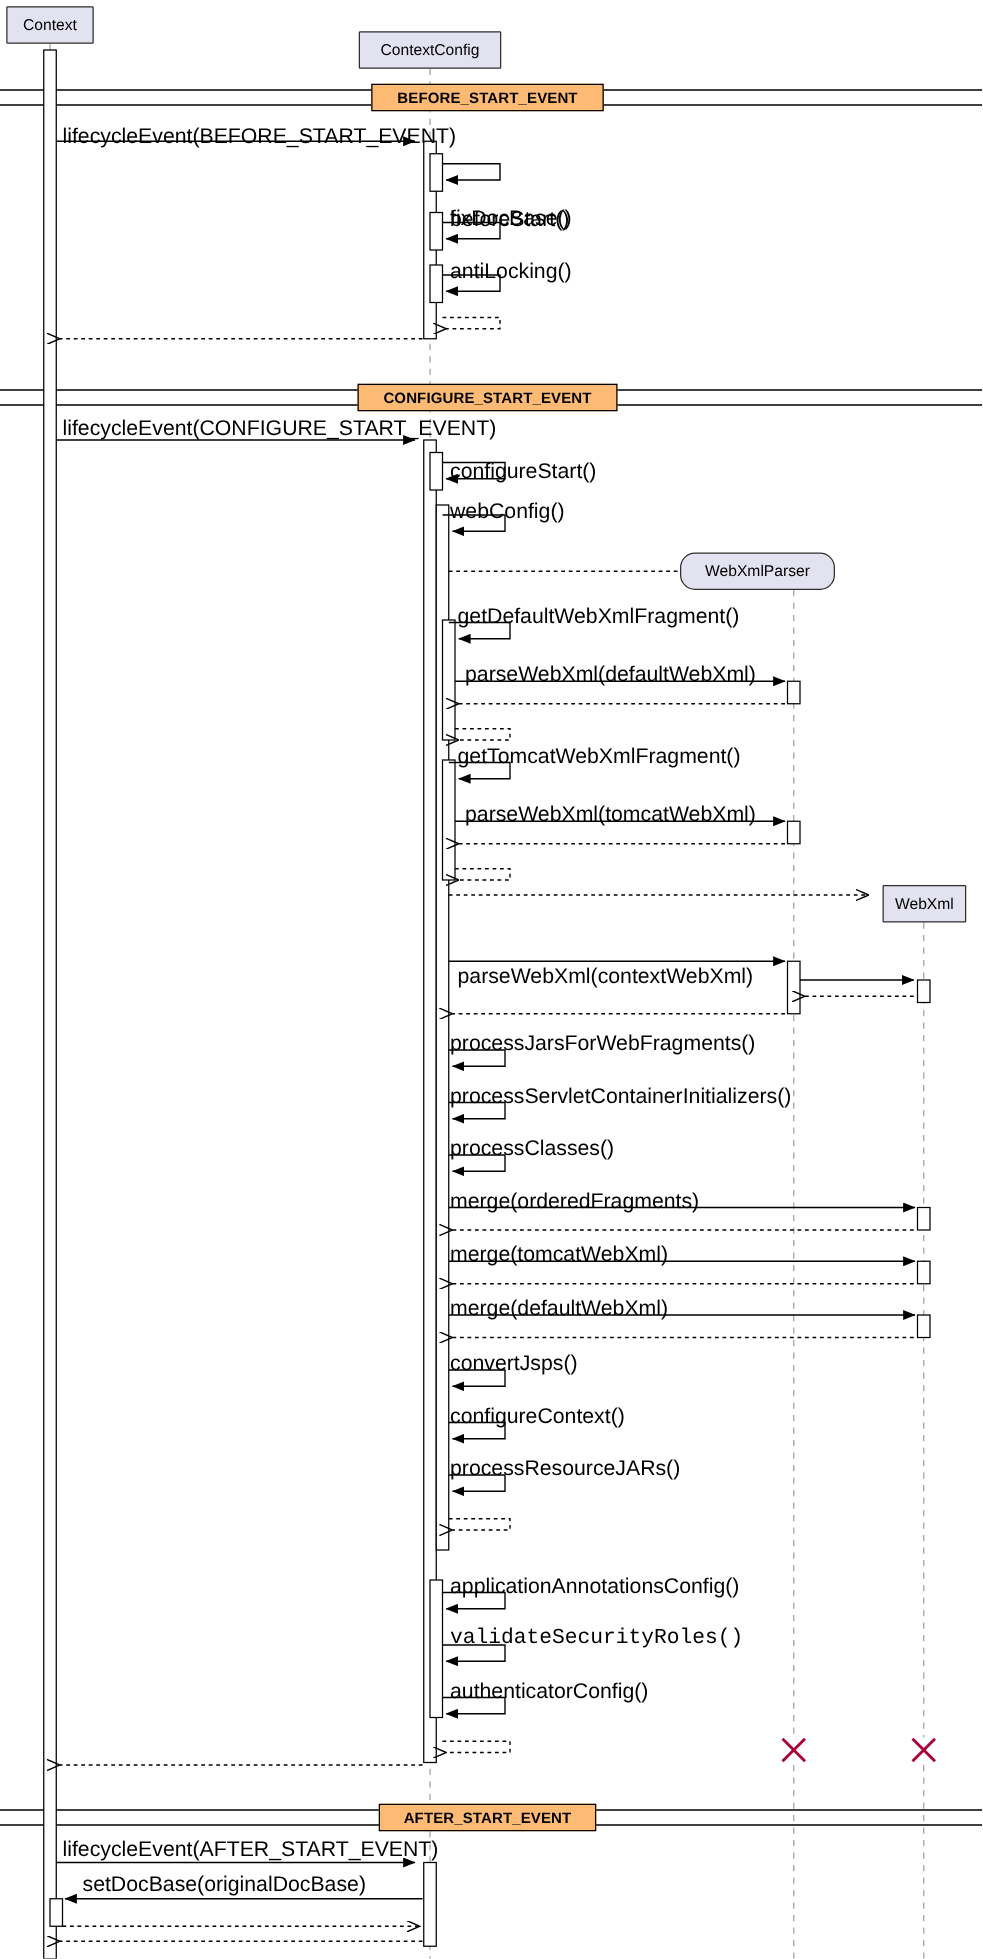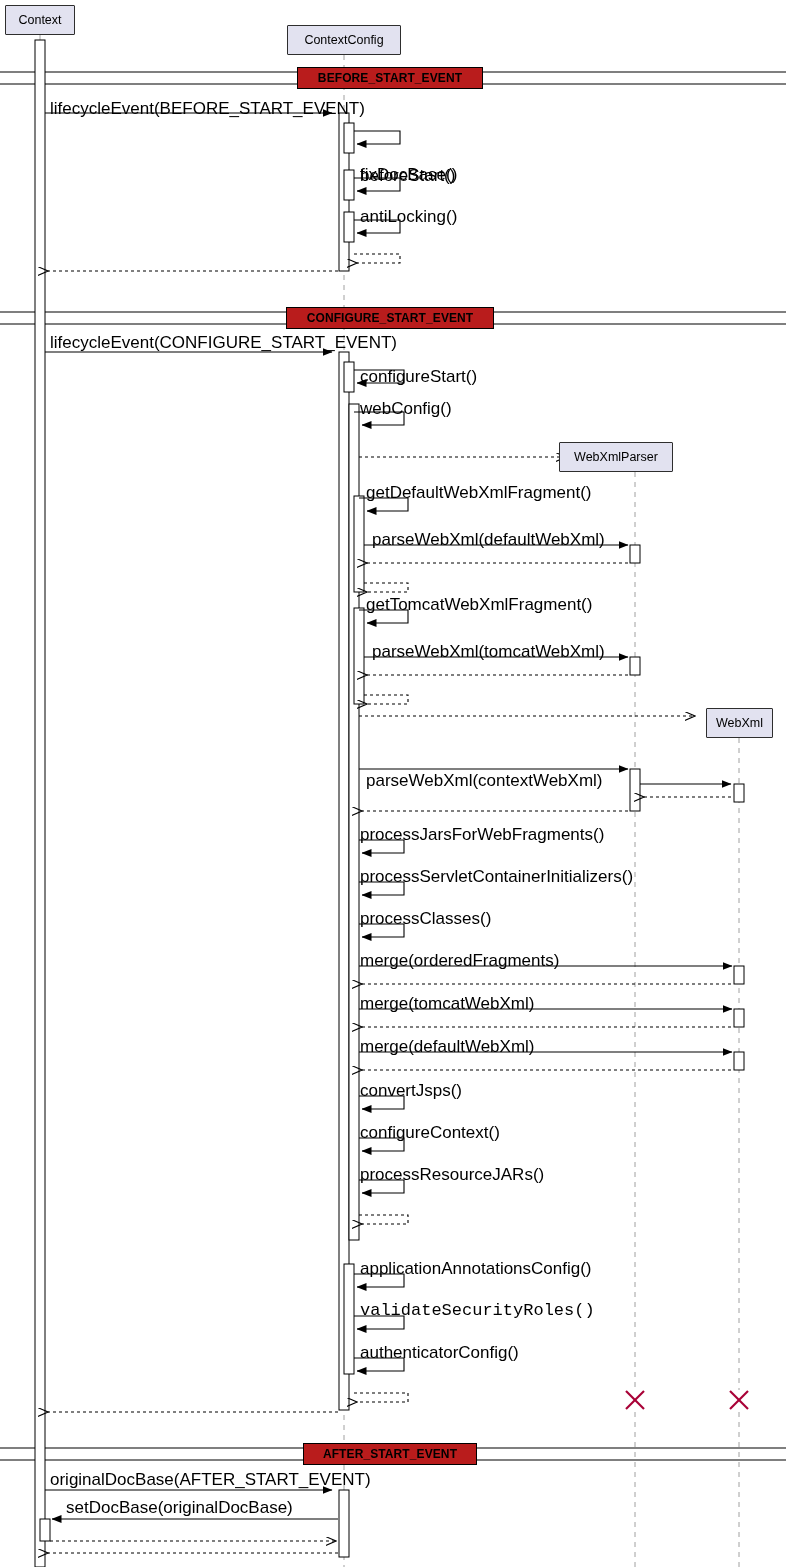--- a/index.html
+++ b/index.html
@@ -35,21 +35,21 @@
     color: #000000;
     line-height: 1;
     display: flex;
     align-items: center;
     justify-content: center;
     white-space: nowrap;
   }
   .divider-label {
     position: absolute;
     box-sizing: border-box;
-    background: #b91c1c;
+    background: #fdba74;
     border: 1px solid #000000;
     font-size: 12px;
     font-weight: bold;
     color: #000000;
     display: flex;
     align-items: center;
     justify-content: center;
     white-space: nowrap;
     letter-spacing: 0.1px;
   }
@@ -207,21 +207,21 @@
     <line x1="50" y1="1541" x2="336" y2="1541" stroke="#000000" stroke-width="1.1" stroke-dasharray="3,3" marker-end="url(#arrowOpen)"></line>
     <line x1="338" y1="1553" x2="48" y2="1553" stroke="#000000" stroke-width="1.1" stroke-dasharray="3,3" marker-end="url(#arrowOpenL)"></line>
   </svg>
 
   <div class="participant-box" style="left:5px; top:5px; width:70px; height:30px;">
     <span>Context</span>
   </div>
   <div class="participant-box" style="left:287px; top:5px; width:114px; height:30px;margin-top:20px;">
     <span>ContextConfig</span>
   </div>
-  <div class="participant-box" style="left:559px; top:442px; width:114px; height:30px;">
+  <div class="participant-box" style="left:544px; top:442px; width:124px; height:30px;border-radius:12px;">
     <span>WebXmlParser</span>
   </div>
   <div class="participant-box" style="left:706px; top:708px; width:67px; height:30px;">
     <span>WebXml</span>
   </div>
 
   <div class="divider-label" style="left:297px; top:67px; width:186px; height:22px;">
     <span>BEFORE_START_EVENT</span>
   </div>
   <div class="divider-label" style="left:286px; top:307px; width:208px; height:22px;">
@@ -248,16 +248,16 @@
   <div class="msg-label" style="left:360px; top:910px;"><span>processClasses()</span></div>
   <div class="msg-label" style="left:360px; top:952px;"><span>merge(orderedFragments)</span></div>
   <div class="msg-label" style="left:360px; top:995px;"><span>merge(tomcatWebXml)</span></div>
   <div class="msg-label" style="left:360px; top:1038px;"><span>merge(defaultWebXml)</span></div>
   <div class="msg-label" style="left:360px; top:1082px;"><span>convertJsps()</span></div>
   <div class="msg-label" style="left:360px; top:1124px;"><span>configureContext()</span></div>
   <div class="msg-label" style="left:360px; top:1166px;"><span>processResourceJARs()</span></div>
   <div class="msg-label" style="left:360px; top:1260px;"><span>applicationAnnotationsConfig()</span></div>
   <div class="msg-label" style="left:360px; top:1302px;font-family:Liberation Mono, monospace;"><span>validateSecurityRoles()</span></div>
   <div class="msg-label" style="left:360px; top:1344px;"><span>authenticatorConfig()</span></div>
-  <div class="msg-label" style="left:50px; top:1471px;"><span>originalDocBase(AFTER_START_EVENT)</span></div>
+  <div class="msg-label" style="left:50px; top:1471px;"><span>lifecycleEvent(AFTER_START_EVENT)</span></div>
   <div class="msg-label" style="left:66px; top:1499px;"><span>setDocBase(originalDocBase)</span></div>
 
 </div>
 
 </body></html>

